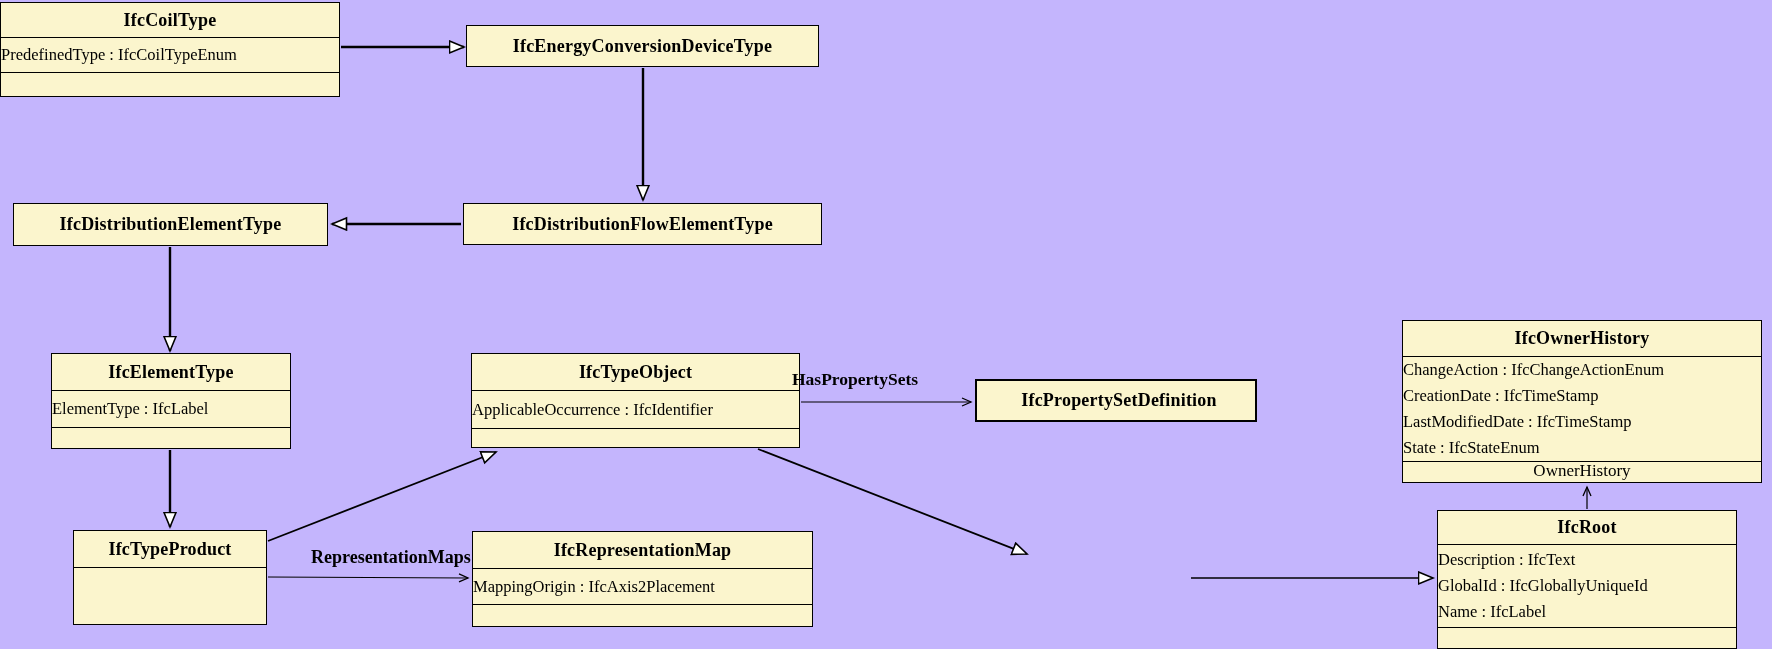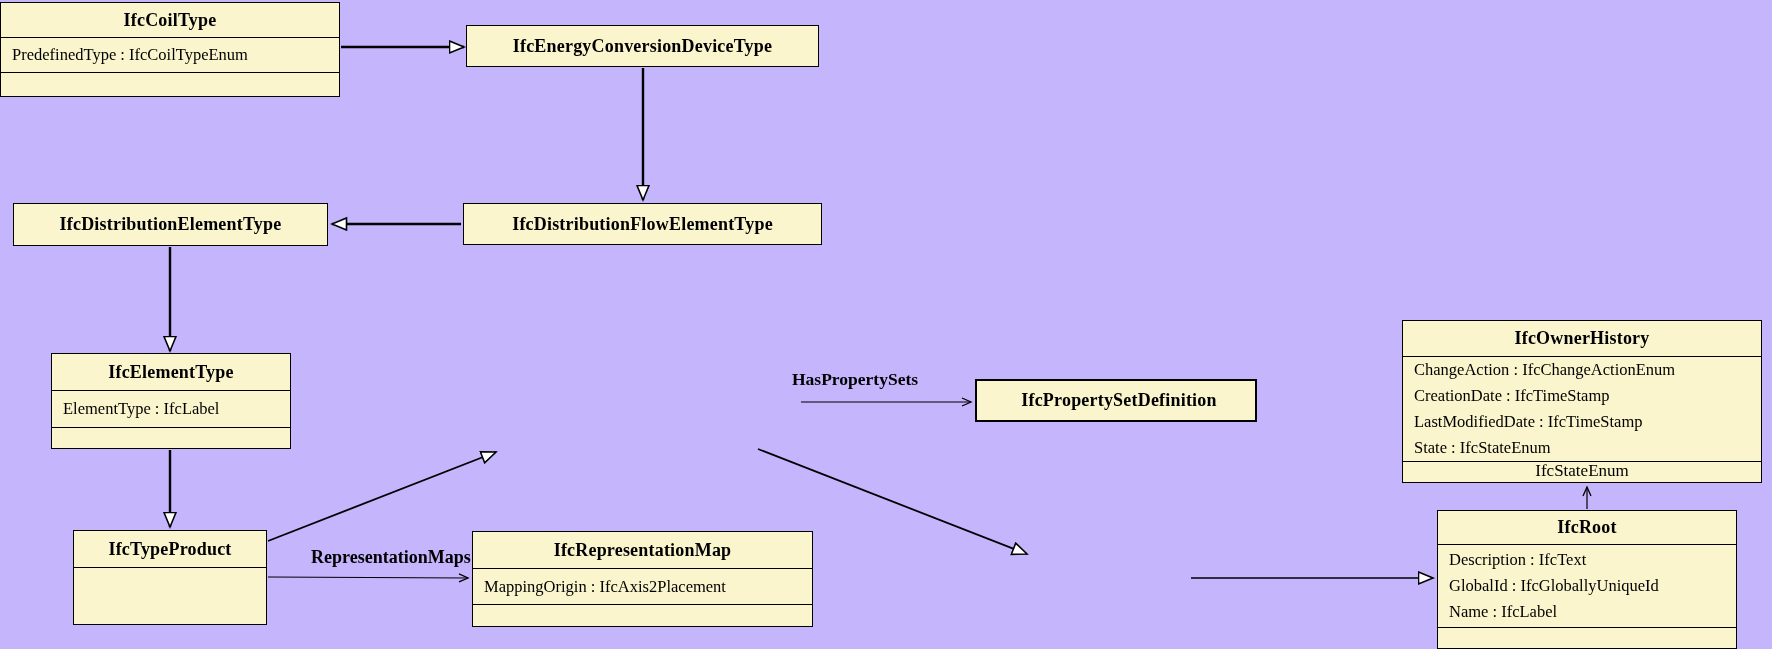--- a/index.html
+++ b/index.html
@@ -12,21 +12,21 @@
     position:absolute;background:#fbf5cd;border:1.6px solid #000;
     box-sizing:border-box;display:flex;flex-direction:column;
   }
   .cls .title{
     font-weight:bold;font-size:18px;display:flex;align-items:center;justify-content:center;
     flex:0 0 auto;letter-spacing:.2px;
   }
   .cls .attrs{
     border-top:1.3px solid #000;font-size:16.5px;flex:0 0 auto;
     display:flex;flex-direction:column;justify-content:center;
-    padding-left:11px;padding-right:6px;box-sizing:border-box;
+    padding-left:0;padding-right:6px;box-sizing:border-box;
   }
   .cls .attrs div{line-height:26px;white-space:nowrap;}
   .cls .empty{border-top:1.3px solid #000;flex:1 1 auto;}
   .cls.single .title{flex:1 1 auto;}
   .edge-label{
     position:absolute;font-size:18px;white-space:nowrap;line-height:20px;
   }
   .edge-label.heavy{font-weight:bold;}
   .edge-label.center{text-align:center;}
 </style>
@@ -78,20 +78,27 @@
   </div>
 
   <div class="cls" style="left:51px;top:353px;width:240px;height:96px;">
     <div class="title" style="height:36px;">IfcElementType</div>
     <div class="attrs" style="height:37px;">
       <div>ElementType : IfcLabel</div>
     </div>
     <div class="empty"></div>
   </div>
 
+  <div class="cls" style="left:471px;top:353px;width:329px;height:95px;">
+    <div class="title" style="height:36px;">IfcTypeObject</div>
+    <div class="attrs" style="height:38px;">
+      <div>ApplicableOccurrence : IfcIdentifier</div>
+    </div>
+    <div class="empty"></div>
+  </div>
 
   <div class="cls single" style="left:975px;top:379px;width:282px;height:43px;border-width:2px;padding-left:6px;">
     <div class="title">IfcPropertySetDefinition</div>
   </div>
 
   <div class="cls" style="left:1402px;top:320px;width:360px;height:163px;">
     <div class="title" style="height:35px;">IfcOwnerHistory</div>
     <div class="attrs" style="height:105px;">
       <div>ChangeAction : IfcChangeActionEnum</div>
       <div>CreationDate : IfcTimeStamp</div>
@@ -120,15 +127,15 @@
     <div class="attrs" style="height:83px;">
       <div>Description : IfcText</div>
       <div>GlobalId : IfcGloballyUniqueId</div>
       <div>Name : IfcLabel</div>
     </div>
     <div class="empty"></div>
   </div>
 
   <div class="edge-label heavy" style="left:792px;top:369px;font-size:17.5px;">HasPropertySets</div>
   <div class="edge-label heavy" style="left:311px;top:547px;">RepresentationMaps</div>
-  <div class="edge-label center" style="left:1402px;top:461px;width:360px;font-size:17px;">IfcStateEnum</div>
+  <div class="edge-label center" style="left:1402px;top:461px;width:360px;font-size:17px;">OwnerHistory</div>
 
 </div>
 
 </body></html>

